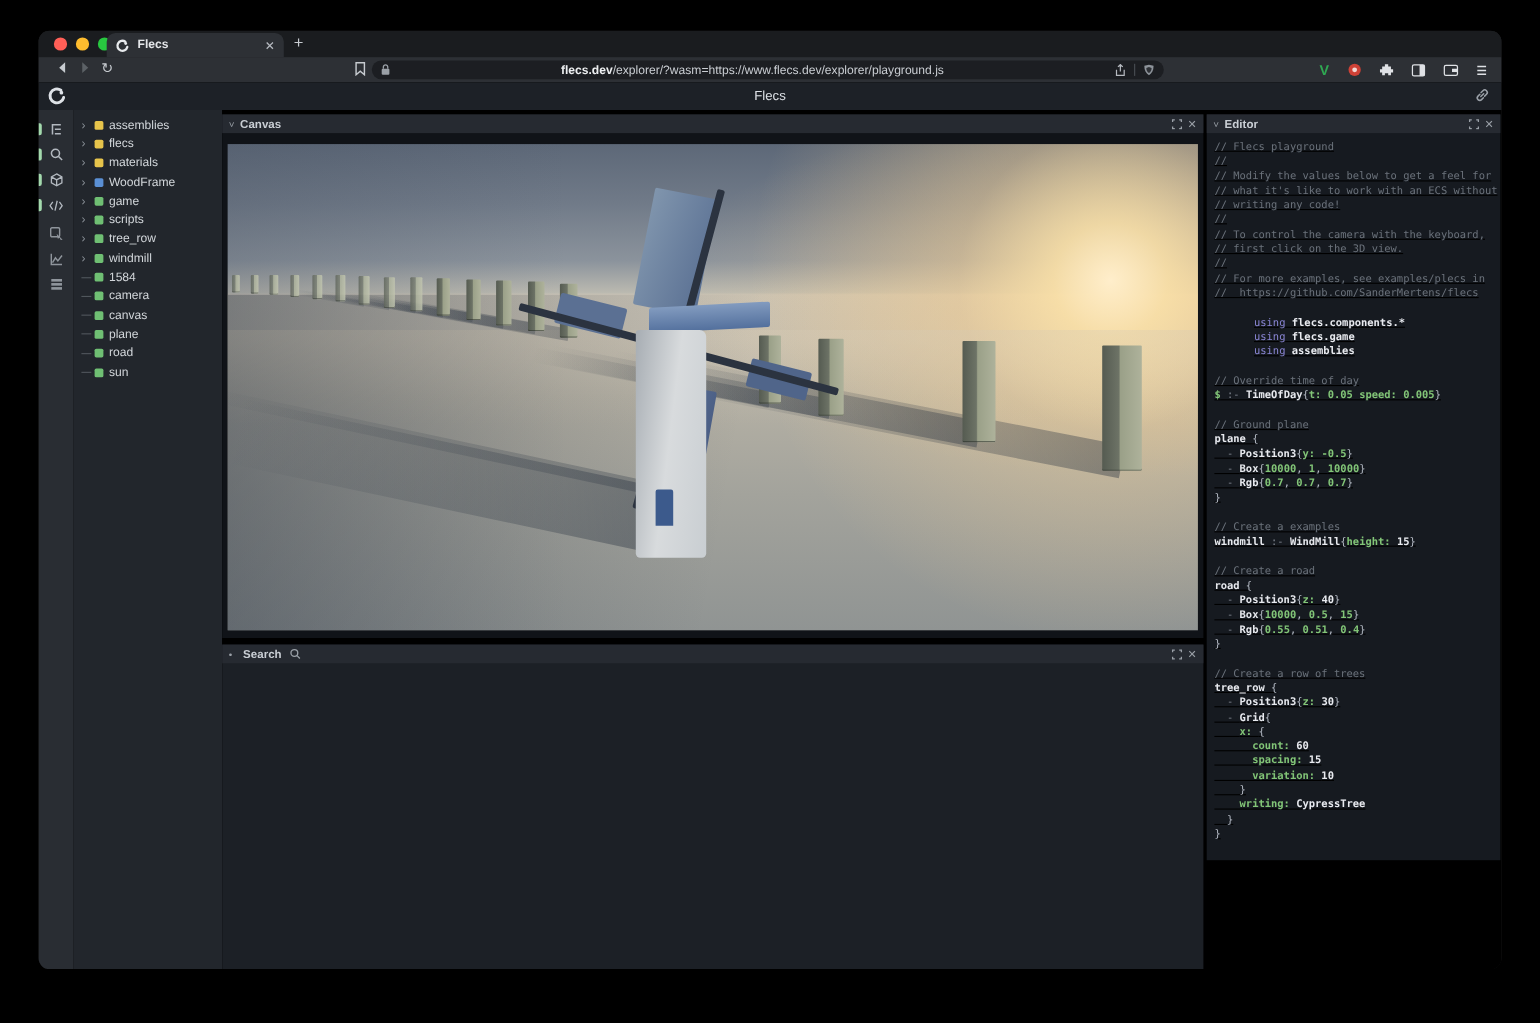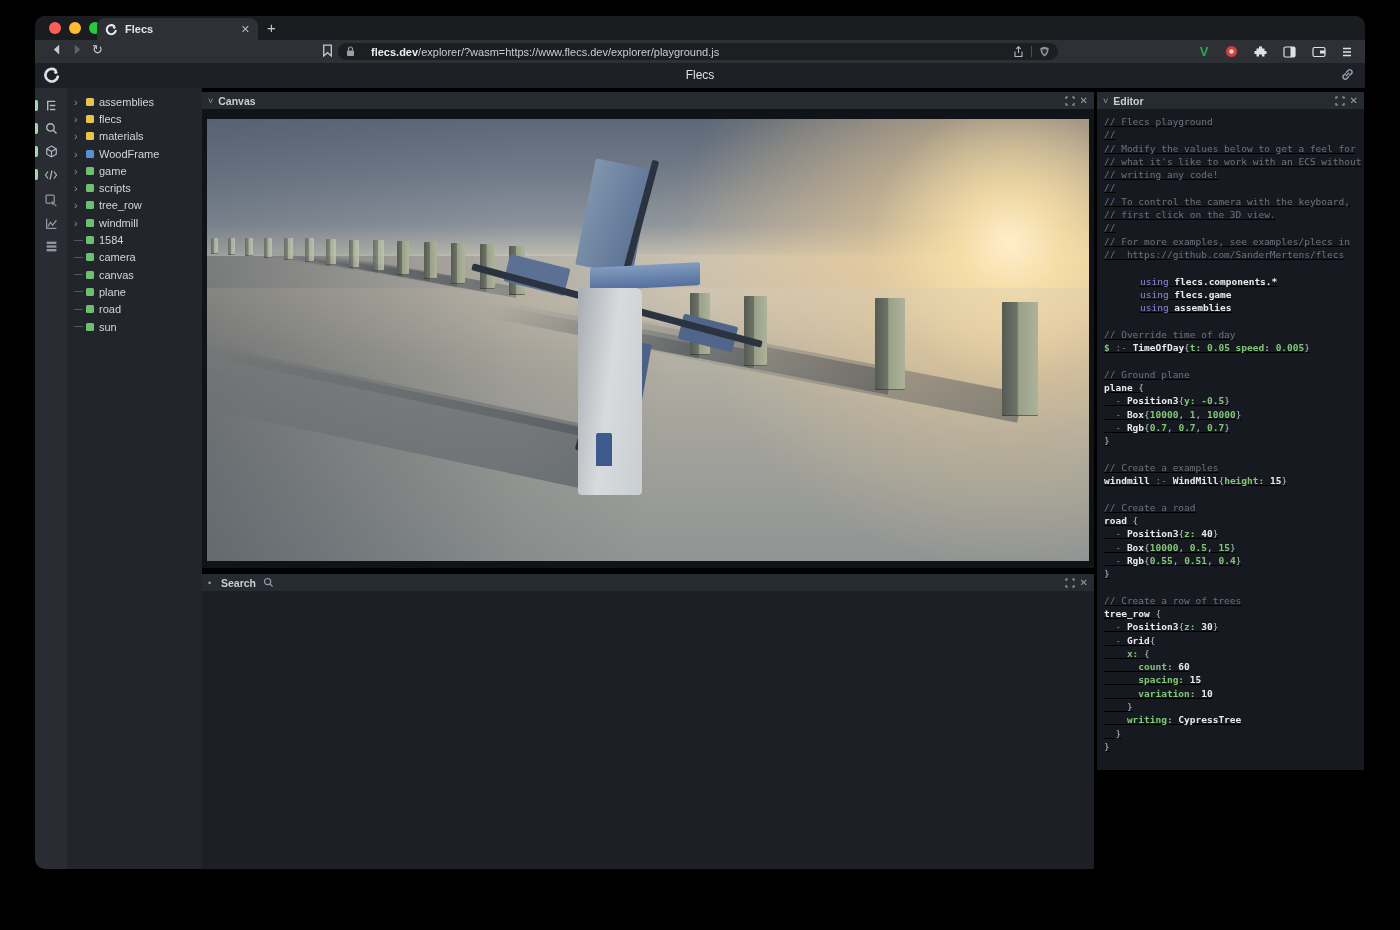--- a/index.html
+++ b/index.html
@@ -1,33 +1,33 @@
 <!DOCTYPE html>
 <html><head>
 <meta charset="utf-8">
 <style>
   * { margin:0; padding:0; box-sizing:border-box; }
   html,body { width:1400px; height:930px; background:#000; font-family:"Liberation Sans", sans-serif; overflow:hidden; }
 
-  .window { position:absolute; left:35px; top:16px; width:1330px; height:853px; background:#202124; border-radius:10px; overflow:hidden; }
+  .window { position:absolute; left:35px; top:28px; width:1330px; height:853px; background:#202124; border-radius:10px; overflow:hidden; }
 
   
   .tabstrip { position:absolute; left:0; top:0; width:100%; height:24px; background:#1a1c1f; }
   .lights { position:absolute; left:14px; top:6px; display:flex; gap:8px; }
   .light { width:12px; height:12px; border-radius:50%; }
   .tab { position:absolute; left:62px; top:2px; width:161px; height:22px; background:#2d3035; border-radius:8px 8px 0 0; display:flex; align-items:center; padding:0 8px; gap:7px; }
   .tab-title { color:#e4e6e9; font-size:11px; font-weight:bold; flex:1; white-space:nowrap; overflow:hidden; }
   .tab-close { color:#b6bac0; font-size:11px; cursor:default; }
   .newtab { position:absolute; left:232px; top:3px; color:#c7cbd0; font-size:15px; line-height:18px; }
 
   
   .toolbar { position:absolute; left:0; top:24px; width:100%; height:23px; background:#2d3035; }
   .navbtn { position:absolute; top:3px; font-size:12px; color:#c7cbd0; }
   .navbtn.dim { color:#5c6166; }
-  .urlbar { position:absolute; left:303px; top:3px; width:720px; height:17px; background:#1c1e22; border-radius:9px; display:flex; align-items:center; padding:0 8px; gap:16px; }
+  .urlbar { position:absolute; left:303px; top:3px; width:720px; height:17px; background:#1c1e22; border-radius:9px; display:flex; align-items:center; padding:0 8px; gap:16px;text-align:center; }
   .url-text { color:#c9cdd2; font-size:11px; white-space:nowrap; overflow:hidden; flex:1; }
   .url-text b { color:#eceef0; }
   .urlbar-right { display:flex; align-items:center; gap:7px; }
   .sep { width:1px; height:11px; background:#4a4e54; }
   .ext-icons { position:absolute; right:8px; top:2px; height:19px; display:flex; align-items:center; gap:13px; }
   .ext { width:16px; text-align:center; font-size:11px; }
 
   
   .page { position:absolute; left:0; top:47px; width:100%; height:806px; background:#000; }
   .page-header { position:absolute; left:0; top:0; width:100%; height:25px; background:#1d2127; }

